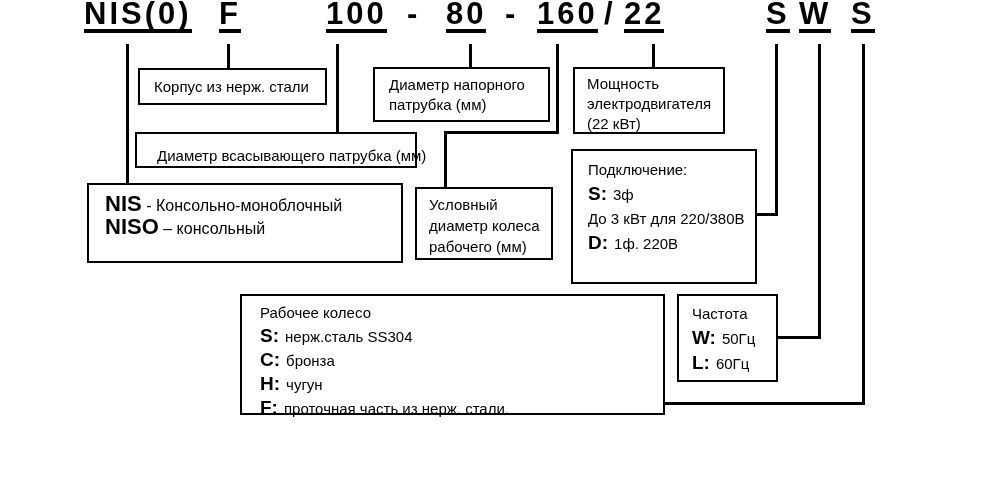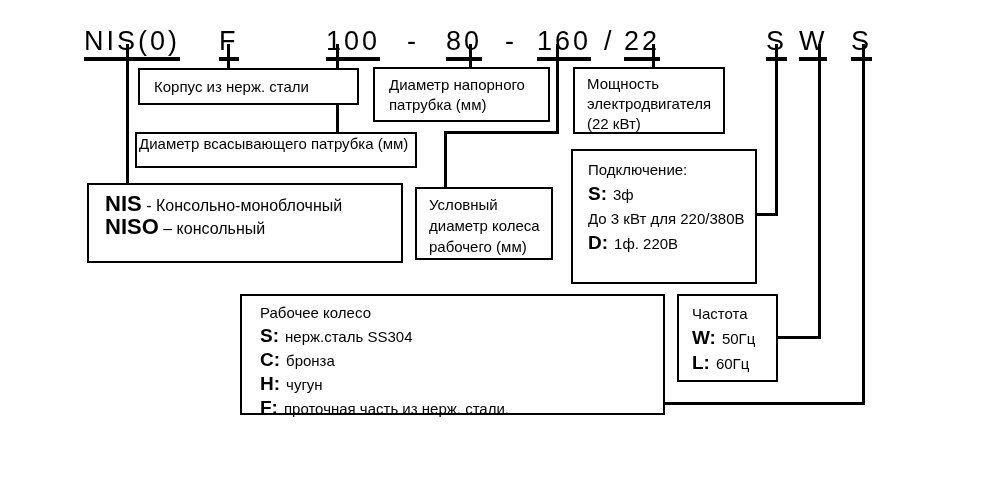--- a/index.html
+++ b/index.html
@@ -2,21 +2,21 @@
 <html><head>
 <meta charset="utf-8">
 <style>
   html,body{margin:0;padding:0;background:#fff;}
   #stage{
     position:relative;width:988px;height:480px;background:#ffffff;
     font-family:"Liberation Sans",sans-serif;color:#000;overflow:hidden;
   }
   
   .token{
-    position:absolute;top:28px;font-weight:normal;font-size:27px;line-height:27px;
+    position:absolute;top:0;font-weight:bold;font-size:31px;line-height:27px;
     letter-spacing:3px;white-space:nowrap;
   }
   .token.u{border-bottom:4px solid #000;padding-bottom:2px;}
   .t0{left:84px}.t1{left:219px}.t2{left:326px}.t3{left:407px}.t4{left:446px}
   .t5{left:505px}.t6{left:537px}.t7{left:604px}.t8{left:624px}.t9{left:766px}
   .t10{left:799px}.t11{left:851px}
   
   .cline{position:absolute;background:#000;}
   .l1{left:126px;top:44px;width:3px;height:141px}
   .l2{left:227px;top:44px;width:3px;height:26px}
@@ -30,23 +30,23 @@
   .l7b{left:757px;top:213px;width:21px;height:3px}
   .l8a{left:818px;top:44px;width:3px;height:295px}
   .l8b{left:778px;top:336px;width:43px;height:3px}
   .l9a{left:862px;top:44px;width:3px;height:361px}
   .l9b{left:664px;top:402px;width:201px;height:3px}
   
   .box{
     position:absolute;border:2px solid #000;background:#fff;box-sizing:border-box;
     font-size:15px;line-height:20px;white-space:nowrap;
   }
-  .bx-housing{left:138px;top:68px;width:221px;height:37px;display:flex;align-items:center;padding-left:14px}
+  .bx-housing{left:138px;top:68px;width:189px;height:37px;display:flex;align-items:center;padding-left:14px}
   .bx-discharge{left:373px;top:67px;width:177px;height:55px;padding:6px 0 0 14px}
-  .bx-suction{left:135px;top:132px;width:282px;height:36px;display:flex;align-items:flex-start;padding-left:2px}
+  .bx-suction{left:135px;top:132px;width:282px;height:36px;display:flex;align-items:flex-end;padding-left:20px}
   .bx-power{left:573px;top:67px;width:152px;height:67px;padding:5px 0 0 12px}
   .bx-series{left:87px;top:183px;width:316px;height:80px;padding:8px 0 0 16px;font-size:16px;line-height:21px}
   .bx-impdia{left:415px;top:187px;width:138px;height:73px;padding:5px 0 0 12px;line-height:21px}
   .bx-connection{left:571px;top:149px;width:186px;height:135px;padding:7px 0 0 15px;line-height:24px}
   .bx-impeller{left:240px;top:294px;width:425px;height:121px;padding:5px 0 11px 18px;line-height:23px}
   .bx-frequency{left:677px;top:294px;width:101px;height:88px;padding:6px 0 0 13px;line-height:24px}
   .bcode{font-weight:bold;font-size:19px;margin-right:6px}
   .scode{font-weight:bold;font-size:22px}
 </style>
 </head>

